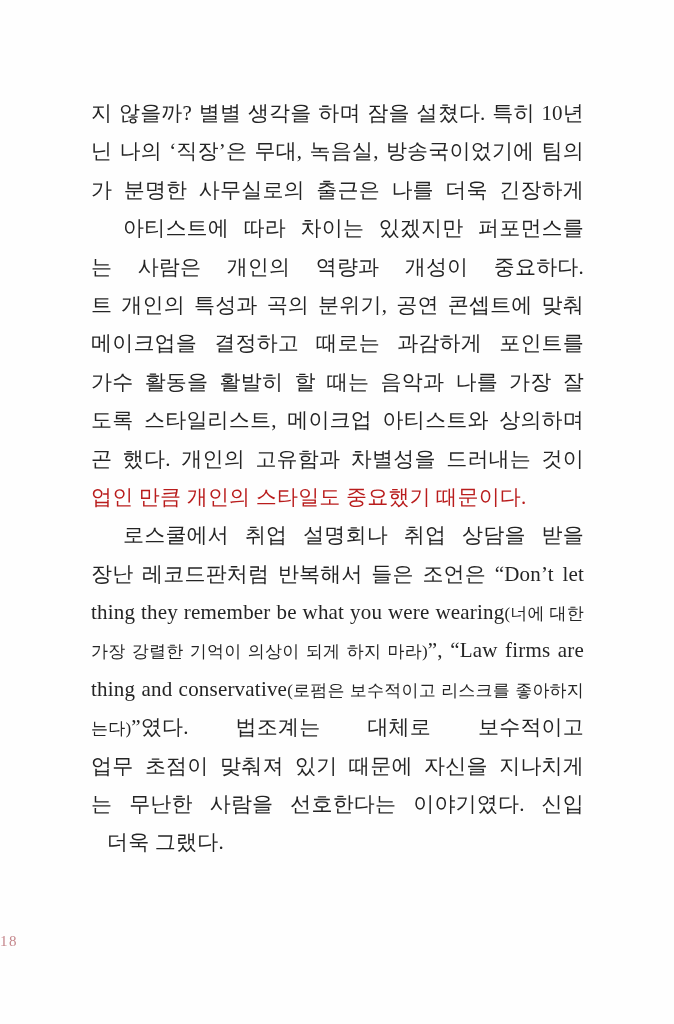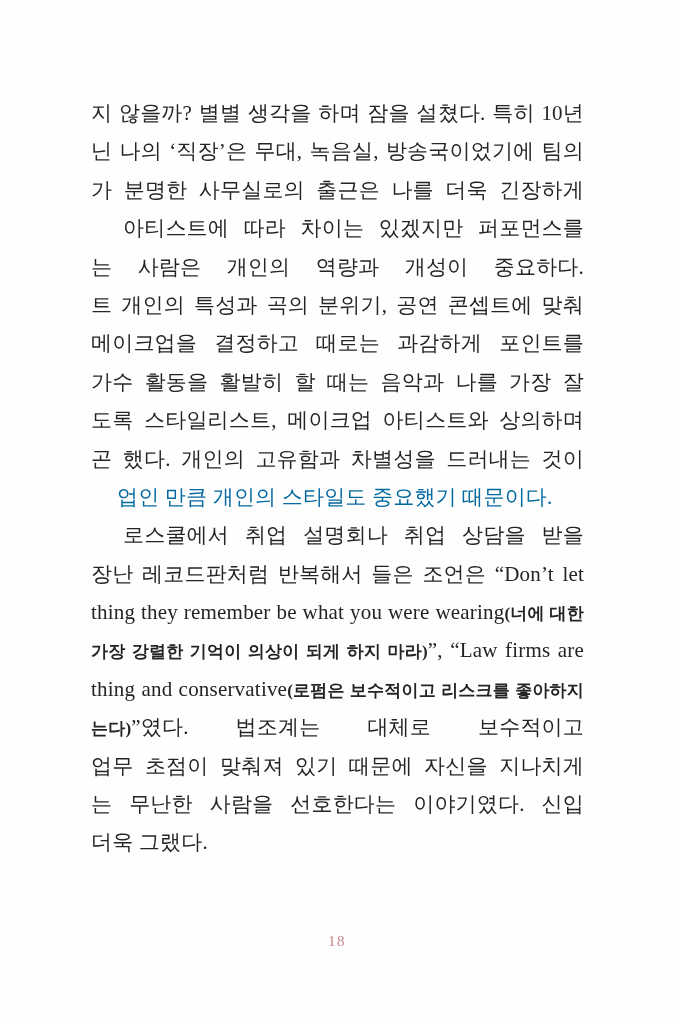--- a/index.html
+++ b/index.html
@@ -33,52 +33,52 @@
     overflow: hidden;
     letter-spacing: 0.2px;
   }
   .line.para-end {
     text-align-last: left;
   }
   .line.indented {
     text-indent: 32px;
   }
   .seg-normal { font-size: 21px; }
-  .seg-small  { font-size: 17px; font-weight: bold; }
+  .seg-small  { font-size: 17px; }
   .page-number {
     position: absolute;
     top: 933px;
     left: 0;
     width: 674px;
-    text-align: center;
+    text-align: left;
     font-size: 15px;
     letter-spacing: 1.5px;
     font-family: "Liberation Serif", "DejaVu Serif", serif;
   }
 </style>
 </head>
 <body>
 
 <div class="page" style="background: rgb(254, 254, 254);">
   <div class="text-block">
       <div class="line" style="color: rgb(36, 36, 36);"><span class="seg-normal">지 않을까? 별별 생각을 하며 잠을 설쳤다. 특히 10년 넘게 다</span></div>
       <div class="line" style="color: rgb(36, 36, 36);"><span class="seg-normal">닌 나의 ‘직장’은 무대, 녹음실, 방송국이었기에 팀의 위계질서</span></div>
       <div class="line para-end" style="color: rgb(36, 36, 36);"><span class="seg-normal">가 분명한 사무실로의 출근은 나를 더욱 긴장하게 만들었다.</span></div>
       <div class="line indented" style="color: rgb(36, 36, 36);"><span class="seg-normal">아티스트에 따라 차이는 있겠지만 퍼포먼스를 직업으로 하</span></div>
       <div class="line" style="color: rgb(36, 36, 36);"><span class="seg-normal">는 사람은 개인의 역량과 개성이 중요하다. 무대에서는 아티스</span></div>
       <div class="line" style="color: rgb(36, 36, 36);"><span class="seg-normal">트 개인의 특성과 곡의 분위기, 공연 콘셉트에 맞춰 의상, 헤어,</span></div>
       <div class="line" style="color: rgb(36, 36, 36);"><span class="seg-normal">메이크업을 결정하고 때로는 과감하게 포인트를 준다. 나 역시</span></div>
       <div class="line" style="color: rgb(36, 36, 36);"><span class="seg-normal">가수 활동을 활발히 할 때는 음악과 나를 가장 잘 표현할 수 있</span></div>
       <div class="line" style="color: rgb(36, 36, 36);"><span class="seg-normal">도록 스타일리스트, 메이크업 아티스트와 상의하며 방향을 잡</span></div>
       <div class="line" style="color: rgb(36, 36, 36);"><span class="seg-normal">곤 했다. 개인의 고유함과 차별성을 드러내는 것이 중요한 직</span></div>
-      <div class="line para-end" style="color: #0369a1; margin-left: 26px;"><span class="seg-normal">업인 만큼 개인의 스타일도 중요했기 때문이다.</span></div>
+      <div class="line para-end" style="color: #b91c1c;"><span class="seg-normal">업인 만큼 개인의 스타일도 중요했기 때문이다.</span></div>
       <div class="line indented" style="color: rgb(36, 36, 36);"><span class="seg-normal">로스쿨에서 취업 설명회나 취업 상담을 받을 때마다 고</span></div>
       <div class="line" style="color: rgb(36, 36, 36);"><span class="seg-normal">장난 레코드판처럼 반복해서 들은 조언은 “Don’t let the one</span></div>
       <div class="line" style="color: rgb(36, 36, 36);"><span class="seg-normal">thing they remember be what you were wearing</span><span class="seg-small">(너에 대한</span></div>
       <div class="line" style="color: rgb(36, 36, 36);"><span class="seg-small">가장 강렬한 기억이 의상이 되게 하지 마라)</span><span class="seg-normal">”, “Law firms are risk-</span></div>
       <div class="line" style="color: rgb(36, 36, 36);"><span class="seg-normal">thing and conservative</span><span class="seg-small">(로펌은 보수적이고 리스크를 좋아하지 않</span></div>
       <div class="line" style="color: rgb(36, 36, 36);"><span class="seg-small">는다)</span><span class="seg-normal">”였다. 법조계는 대체로 보수적이고 클라이언트와 사건에</span></div>
       <div class="line" style="color: rgb(36, 36, 36);"><span class="seg-normal">업무 초점이 맞춰져 있기 때문에 자신을 지나치게 드러내지 않</span></div>
       <div class="line" style="color: rgb(36, 36, 36);"><span class="seg-normal">는 무난한 사람을 선호한다는 이야기였다. 신입 변호사라면 더</span></div>
-      <div class="line para-end" style="color: rgb(36, 36, 36);"><span class="seg-normal">더욱 그랬다.</span></div>
+      <div class="line para-end" style="color: rgb(36, 36, 36); margin-left: 16px;"><span class="seg-normal">더욱 그랬다.</span></div>
     </div>
   <div class="page-number" style="color: rgb(197, 135, 140);">18</div>
 </div>
 
 </body></html>

